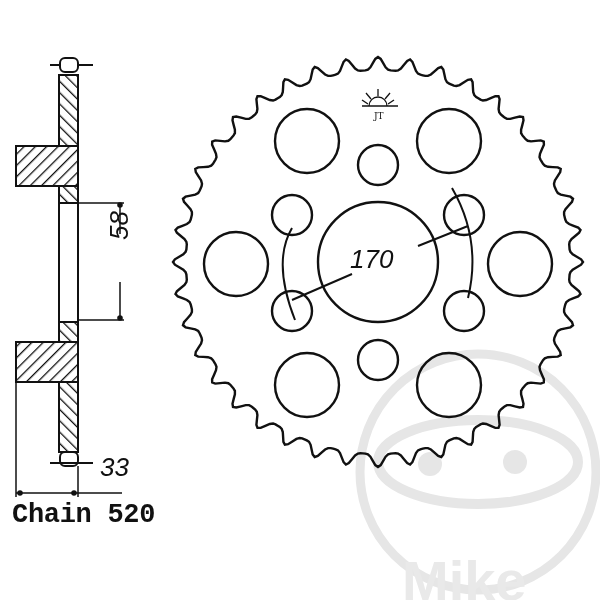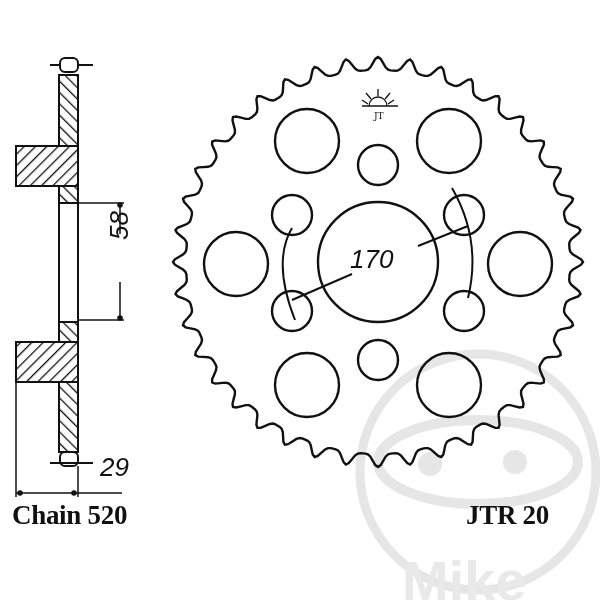--- a/index.html
+++ b/index.html
@@ -1,18 +1,18 @@
 <!DOCTYPE html>
 <html><head>
 <meta charset="utf-8">
 <style>
   html, body { margin: 0; padding: 0; background: #ffffff; }
   body { width: 600px; height: 600px; position: relative; overflow: hidden; font-family: "Liberation Sans", sans-serif; }
   #stage { position: absolute; left: 0; top: 0; width: 600px; height: 600px; }
-  .label { position: absolute; color: #111111; font-family: Liberation Serif, serif; font-weight: bold; text-align: center; }
+  .label { position: absolute; color: #111111; font-family: Liberation Mono, monospace; font-weight: bold; text-align: center; }
   #chain-label { left: 12px; top: 500px; font-size: 27px; letter-spacing: -0.3px; }
   #part-label { left: 466px; top: 500px; font-size: 27px; letter-spacing: -0.3px; }
   .dim { position: absolute; font-family: "Liberation Sans", sans-serif; font-style: italic; color: #111111; }
   #dim-58 { left: 104px; top: 240px; font-size: 26px; transform: rotate(-90deg); transform-origin: left top; }
   #dim-23 { left: 100px; top: 452px; font-size: 26px; }
   #dim-110 { left: 350px; top: 244px; font-size: 26px; }
   #watermark { position: absolute; left: 402px; top: 548px; font-size: 56px; font-weight: bold; color: #e9e9e9; font-family: "Liberation Sans", sans-serif; }
 </style>
 </head>
 <body>
@@ -107,18 +107,17 @@
       <line x1="378" y1="96" x2="378" y2="89"></line>
       <line x1="371" y1="99" x2="366" y2="93"></line>
       <line x1="385" y1="99" x2="390" y2="93"></line>
       <line x1="368" y1="104" x2="362" y2="100"></line>
       <line x1="388" y1="104" x2="394" y2="100"></line>
       <text x="374" y="119" font-size="9" font-family="DejaVu Serif, serif" fill="#111" stroke="none">JT</text>
     </g>
   </svg>
 
   <div id="dim-58" class="dim">58</div>
-  <div id="dim-23" class="dim">29</div>
+  <div id="dim-23" class="dim">33</div>
   <div id="dim-110" class="dim">170</div>
   <div id="chain-label" class="label">Chain 520</div>
-  <div id="part-label" class="label">JTR 20</div>
   <div id="watermark">Mike</div>
 </div>
 
 </body></html>

